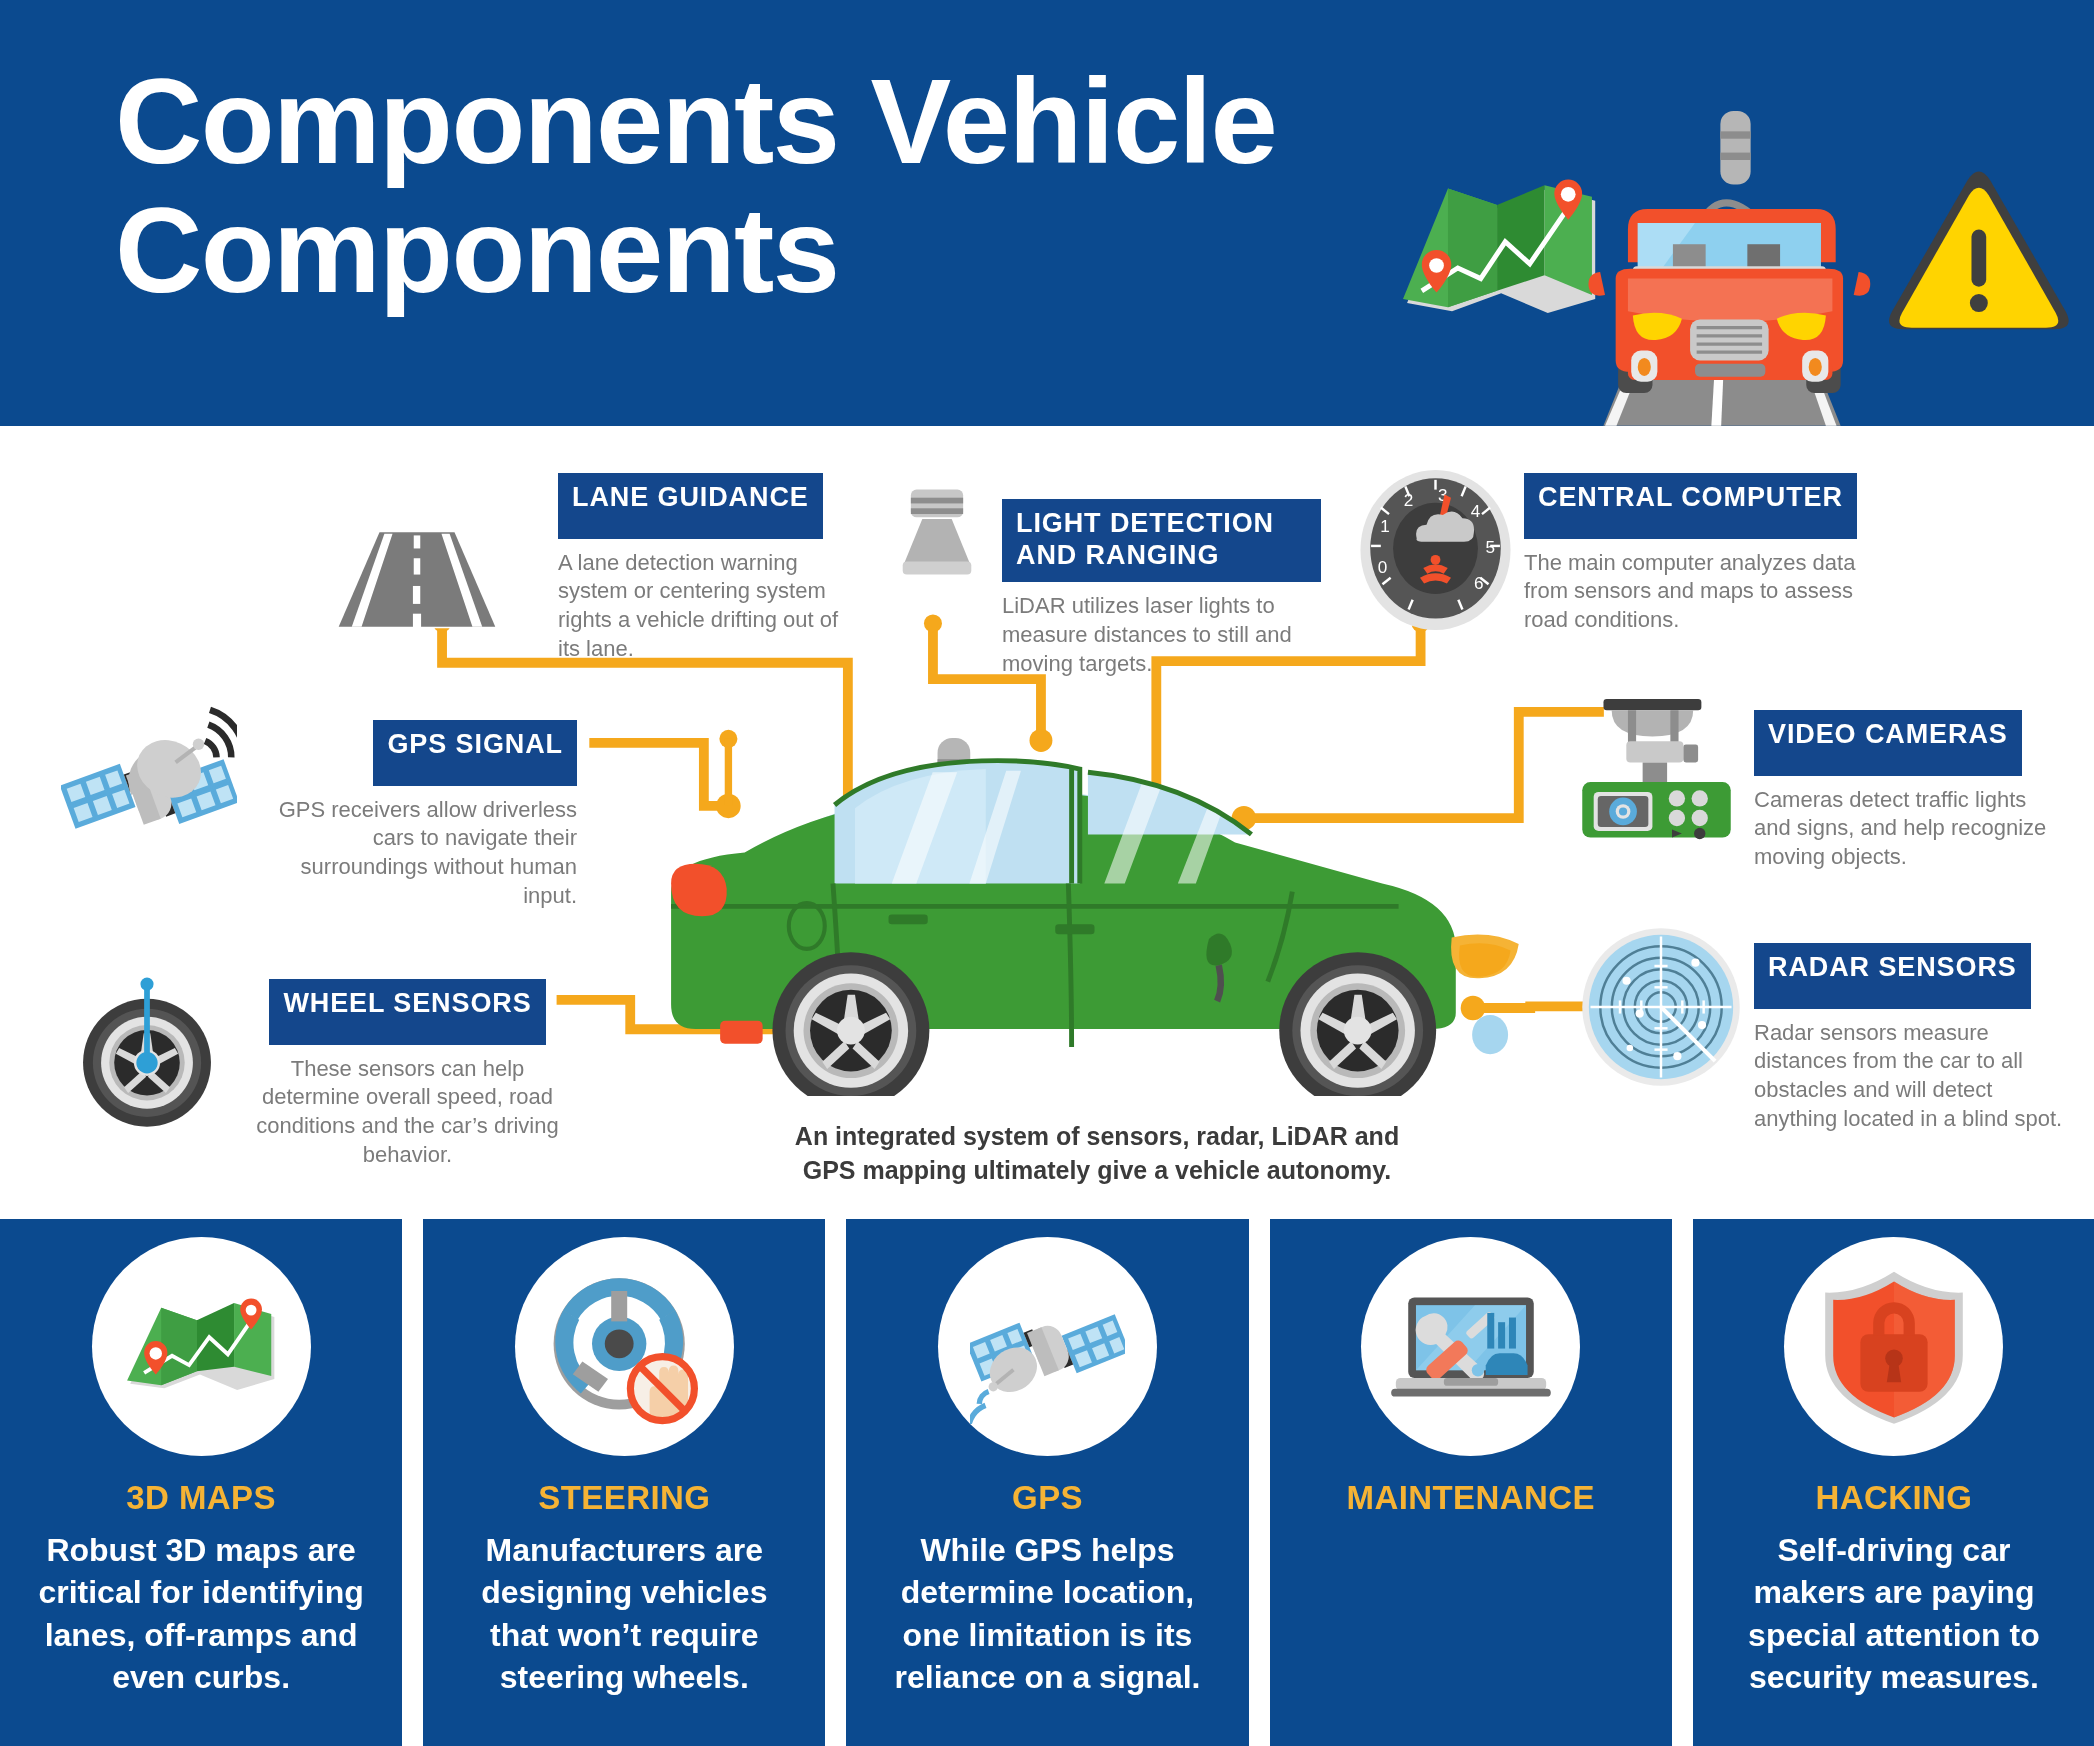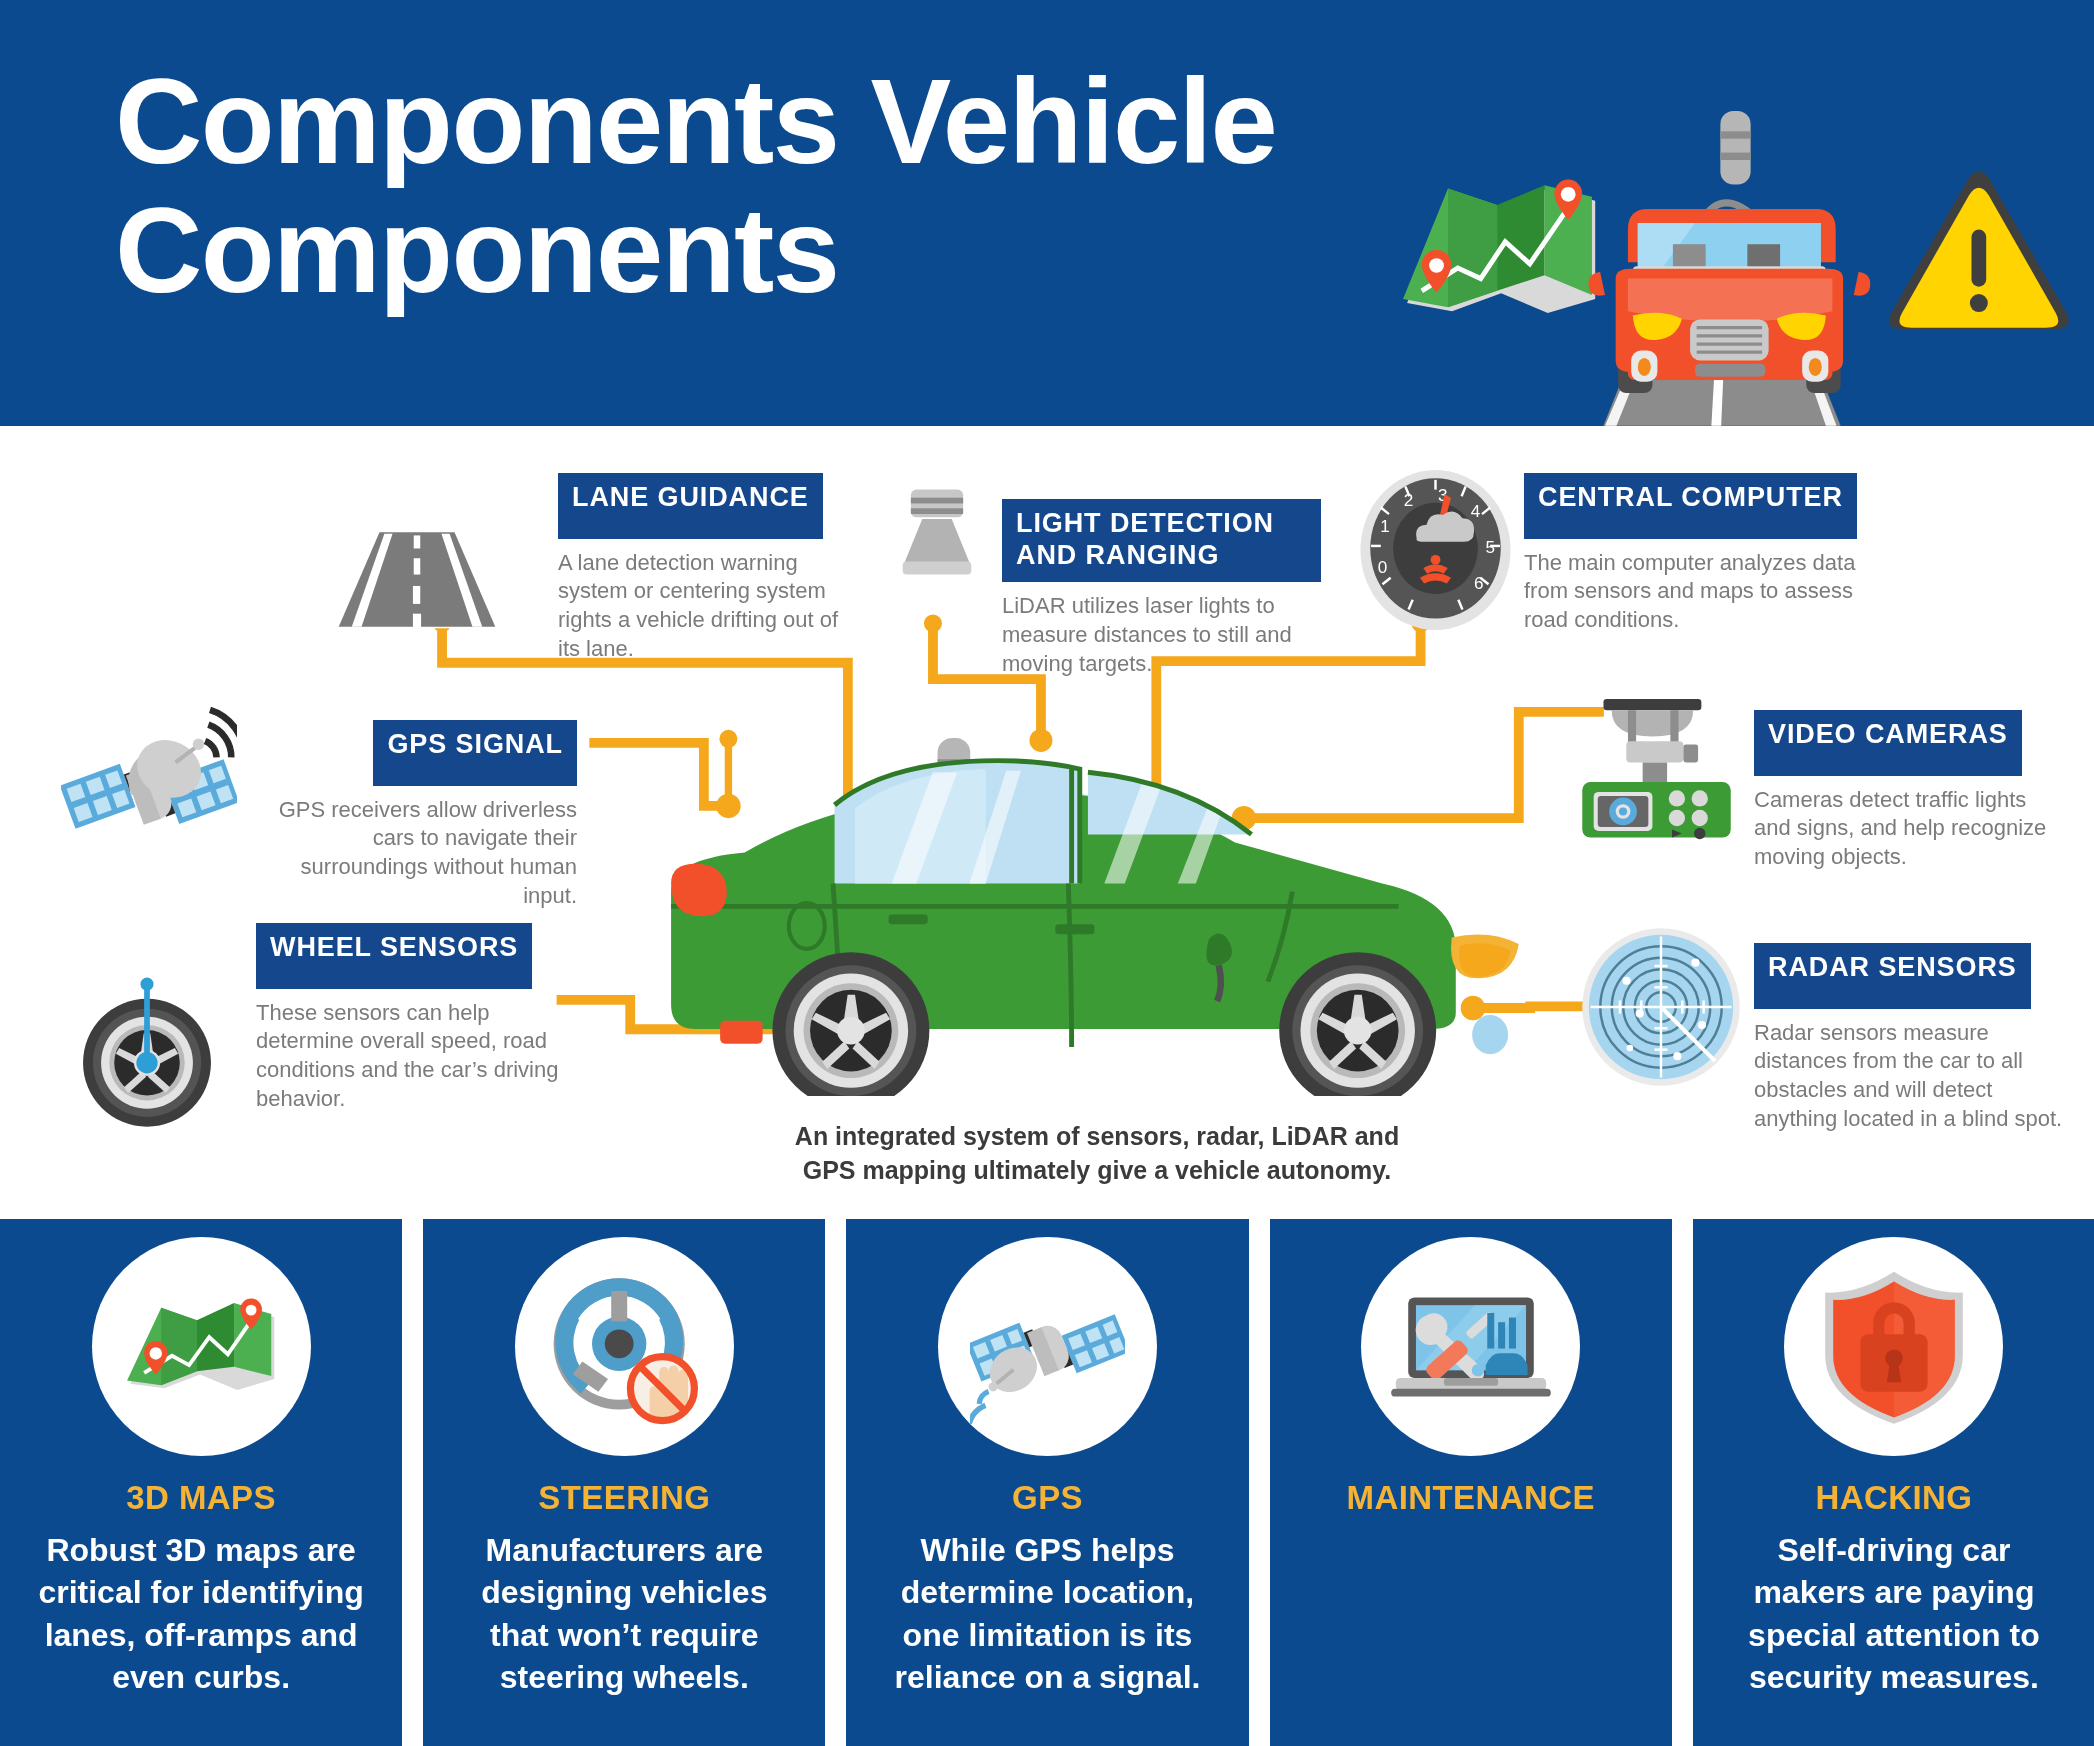--- a/index.html
+++ b/index.html
@@ -475,21 +475,21 @@
 <div class="callout" style="left:258px; top:720px; width:319px;text-align:right;">
   <span class="tag">GPS SIGNAL</span>
   <div class="desc">GPS receivers allow driverless cars to navigate their surroundings without human input.</div>
 </div>
 
 <div class="callout" style="left:1754px; top:710px; width:303px;">
   <span class="tag">VIDEO CAMERAS</span>
   <div class="desc">Cameras detect traffic lights and signs, and help recognize moving objects.</div>
 </div>
 
-<div class="callout" style="left:256px; top:923px; width:303px;">
+<div class="callout" style="left:256px; top:979px; width:303px;text-align:center;">
   <span class="tag">WHEEL SENSORS</span>
   <div class="desc">These sensors can help determine overall speed, road conditions and the car’s driving behavior.</div>
 </div>
 
 <div class="callout" style="left:1754px; top:943px; width:311px;">
   <span class="tag">RADAR SENSORS</span>
   <div class="desc">Radar sensors measure distances from the car to all obstacles and will detect anything located in a blind spot.</div>
 </div>
 
 <div class="caption">An integrated system of sensors, radar, LiDAR and GPS mapping ultimately give a vehicle autonomy.</div>

